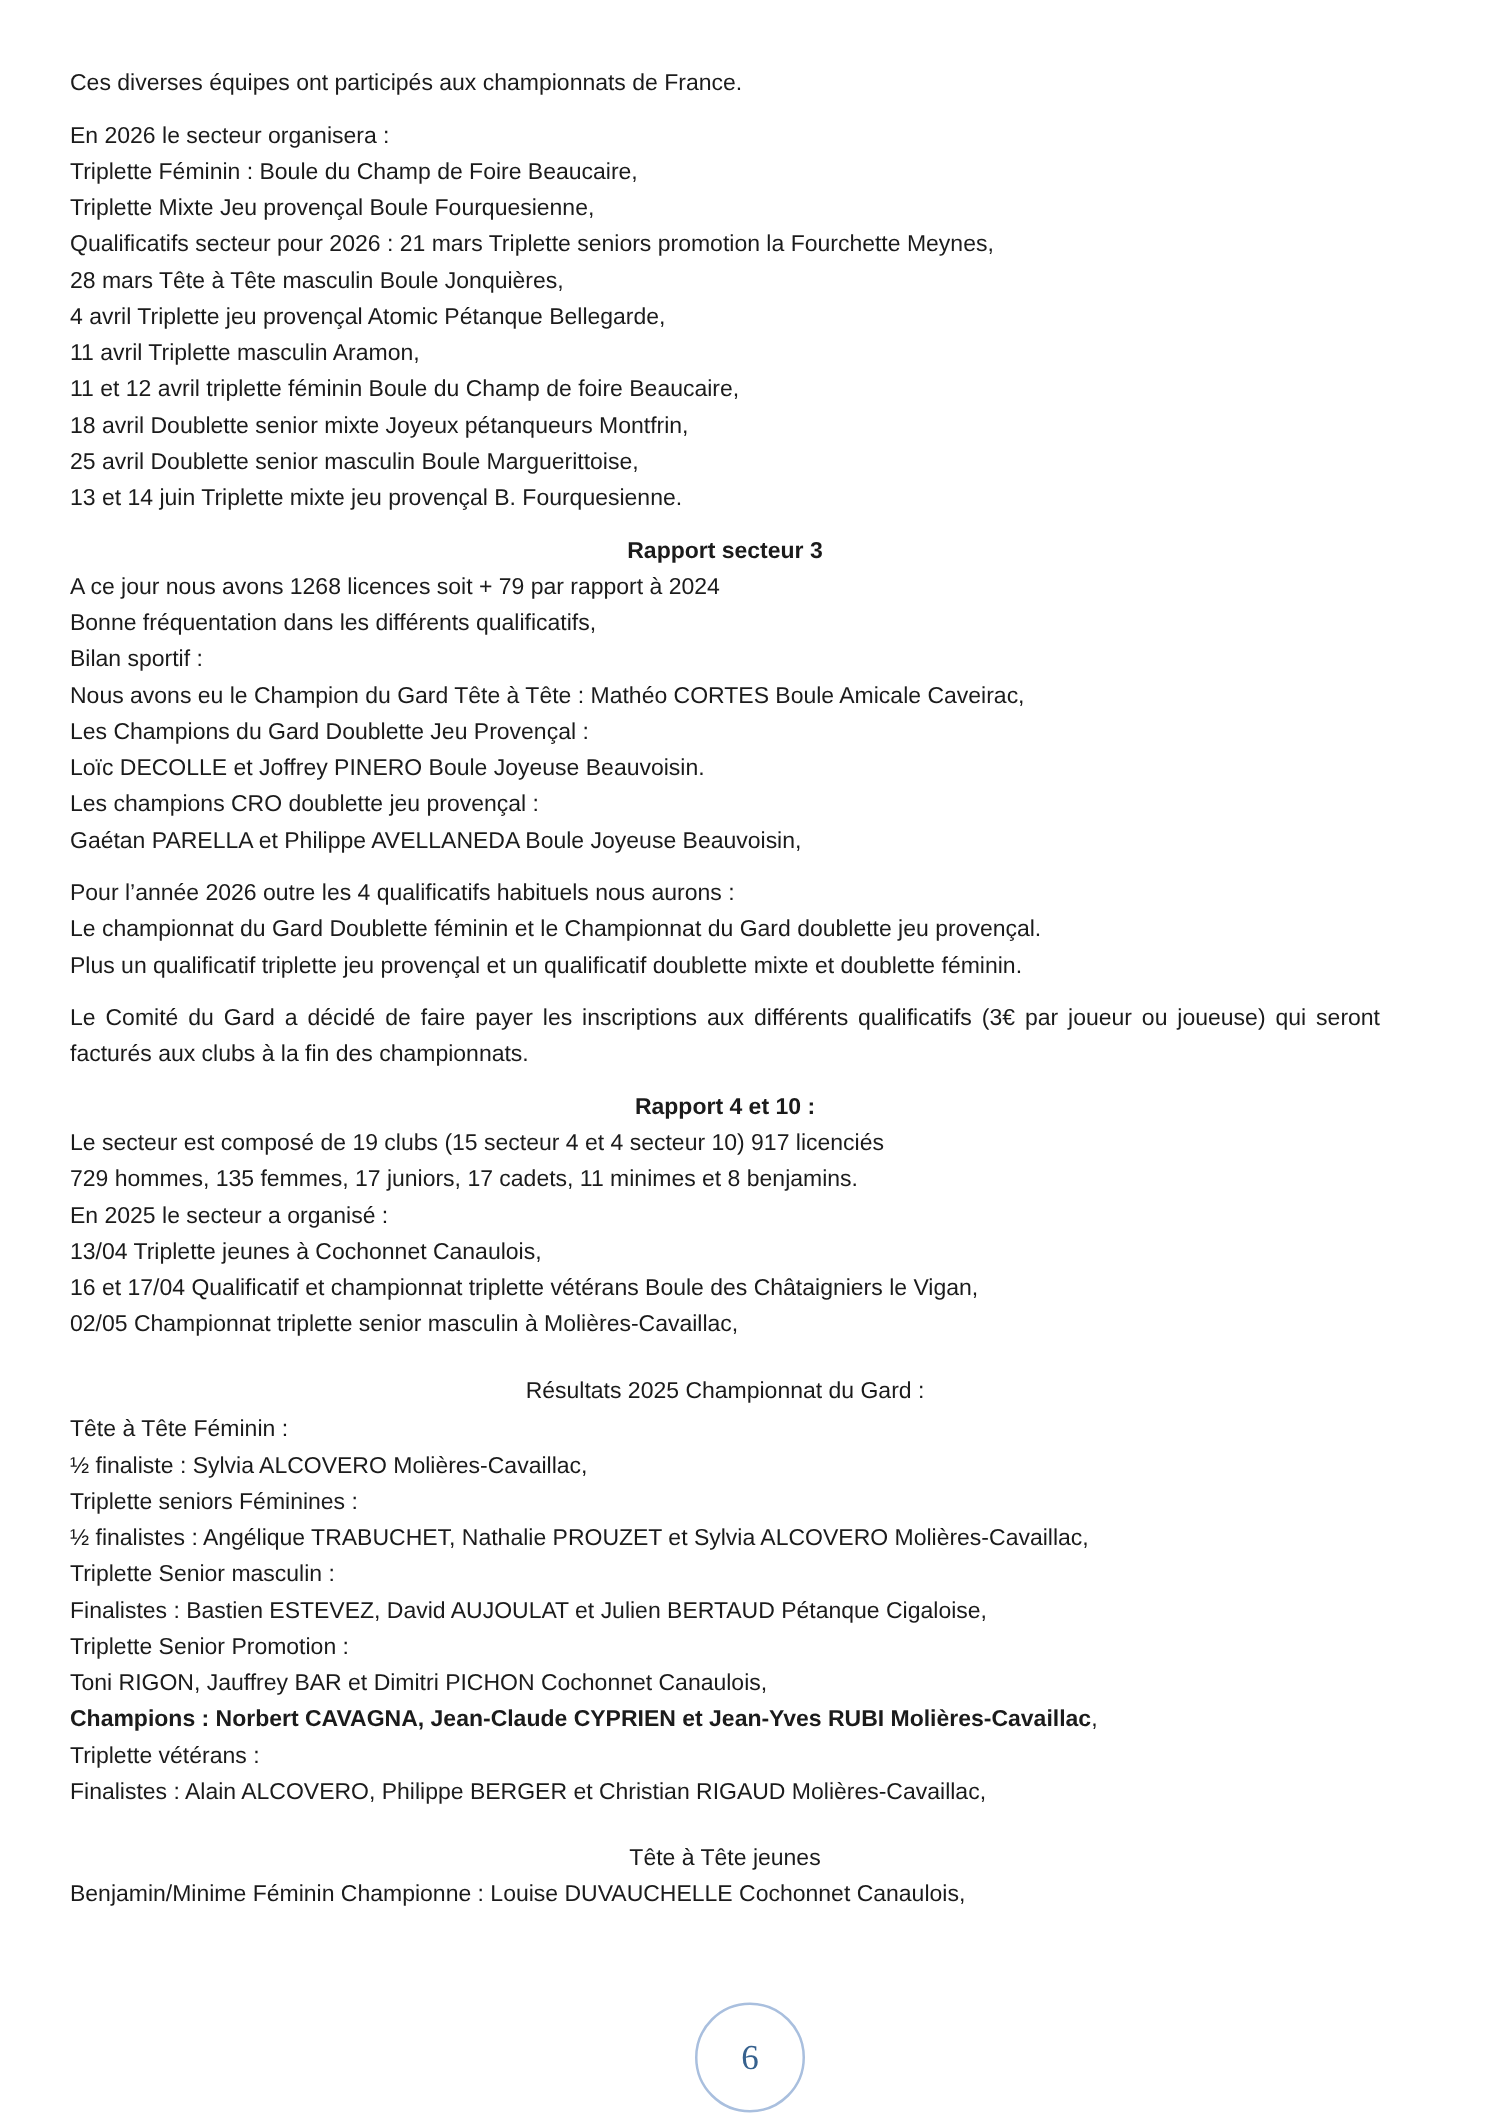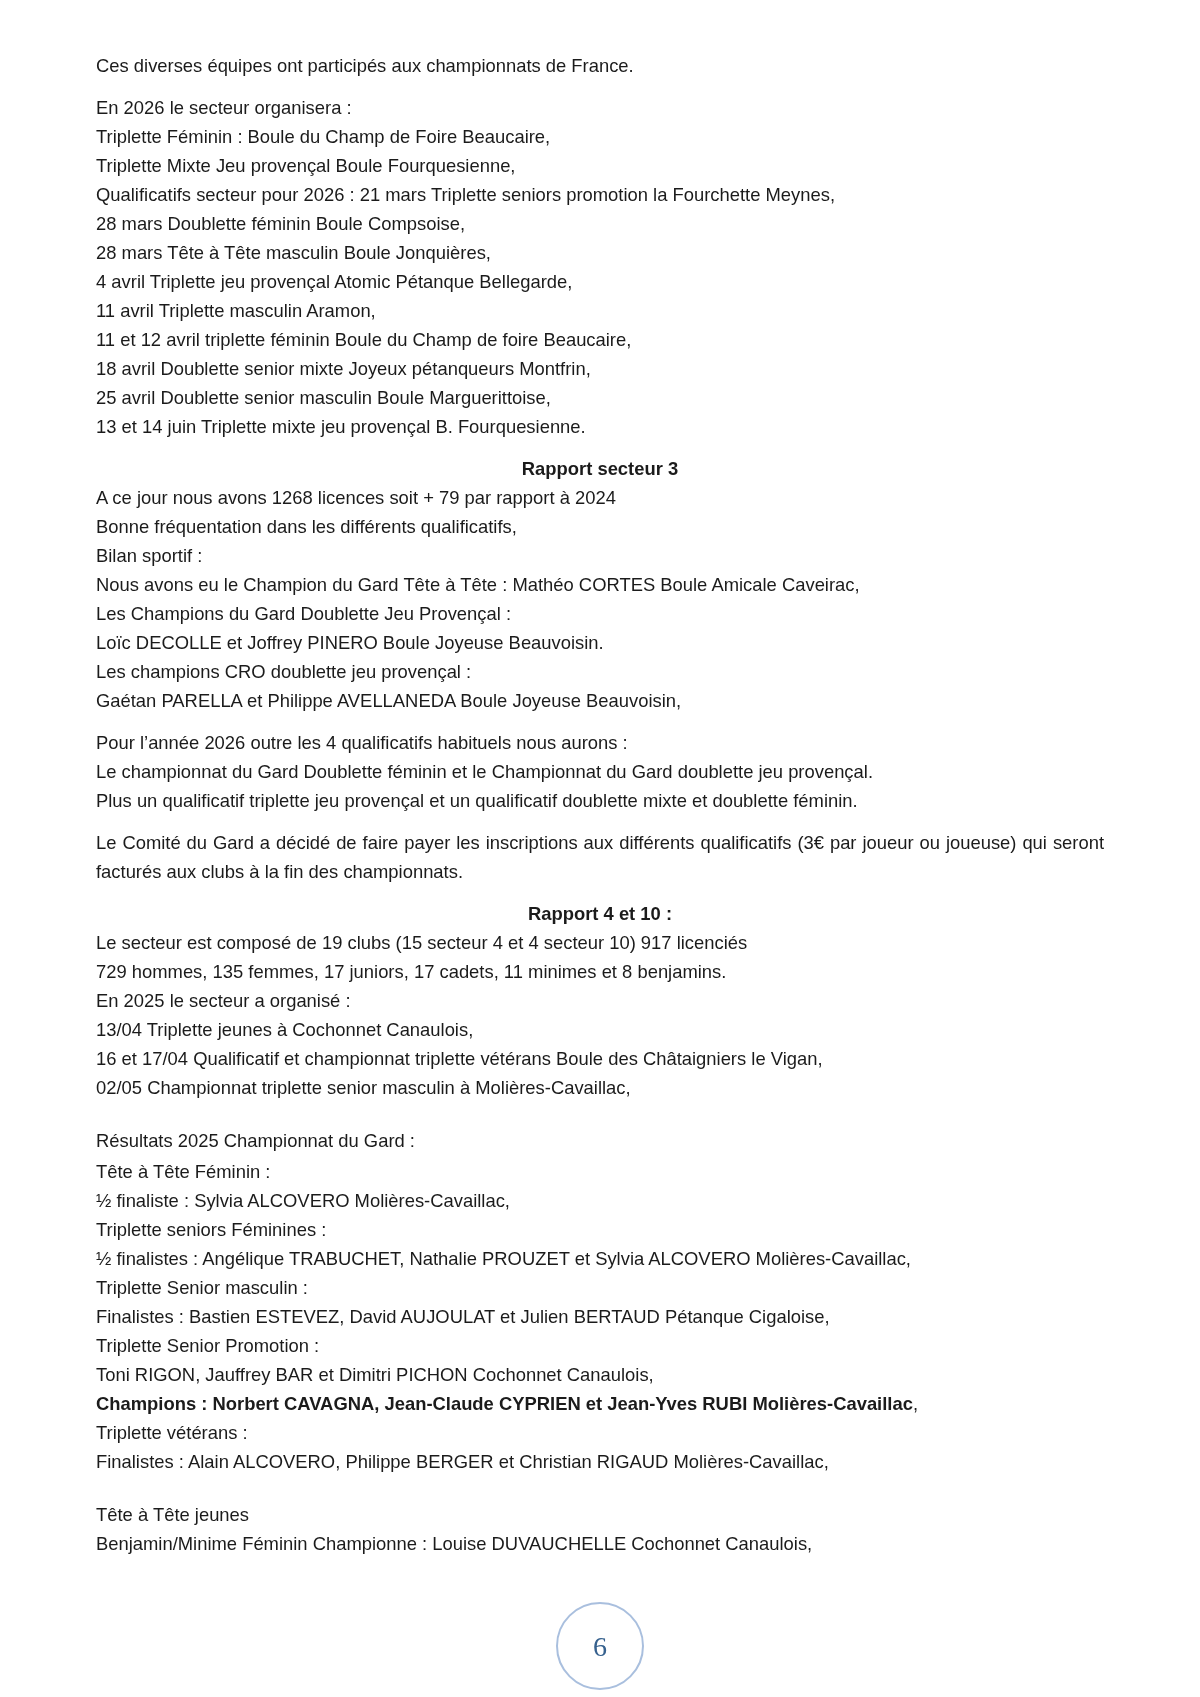--- a/index.html
+++ b/index.html
@@ -2,33 +2,33 @@
 <html><head>
 <meta charset="utf-8">
 <style>
   html, body { margin: 0; padding: 0; background: #ffffff; }
   .page {
     position: relative;
     width: 1200px;
     height: 1697px;
     background: #ffffff;
     box-sizing: border-box;
-    padding: 51px 96px 0 96px;
+    padding: 51px 96px 0 56px;
     font-family: "Liberation Sans", sans-serif;
     font-size: 18.4px;
     line-height: 29px;
     color: #1b1b1b;
     overflow: hidden;
   }
   .para { margin: 0 0 13px 0; }
   .ln { white-space: nowrap; }
   .wrap { white-space: normal; }
   .justify { text-align: justify; }
   .b, .heading { font-weight: bold; text-align: center; }
-  .center { white-space: normal; margin-top: 24px; }
+  .center { text-align: center; white-space: normal; margin-top: 24px; }
   .title-resultats { margin-bottom: 2px; }
   .page-number-badge {
     position: absolute;
     left: 556px;
     top: 1602px;
     width: 88px;
     height: 88px;
     border: 2px solid #a9bfde;
     border-radius: 50%;
     box-sizing: border-box;
@@ -46,21 +46,20 @@
 
 <div class="page">
 
   <p class="para ln">Ces diverses équipes ont participés aux championnats de France.</p>
 
   <div class="para">
     <div class="ln">En 2026 le secteur organisera :</div>
     <div class="ln">Triplette Féminin : Boule du Champ de Foire Beaucaire,</div>
     <div class="ln">Triplette Mixte Jeu provençal Boule Fourquesienne,</div>
     <div class="ln">Qualificatifs secteur pour 2026 : 21 mars Triplette seniors promotion la Fourchette Meynes,</div>
-    <div class="ln">28 mars Doublette féminin Boule Compsoise,</div>
     <div class="ln">28 mars Tête à Tête masculin Boule Jonquières,</div>
     <div class="ln">4 avril Triplette jeu provençal Atomic Pétanque Bellegarde,</div>
     <div class="ln">11 avril Triplette masculin Aramon,</div>
     <div class="ln">11 et 12 avril triplette féminin Boule du Champ de foire Beaucaire,</div>
     <div class="ln">18 avril Doublette senior mixte Joyeux pétanqueurs Montfrin,</div>
     <div class="ln">25 avril Doublette senior masculin Boule Marguerittoise,</div>
     <div class="ln">13 et 14 juin Triplette mixte jeu provençal B. Fourquesienne.</div>
   </div>
 
   <div class="para">

